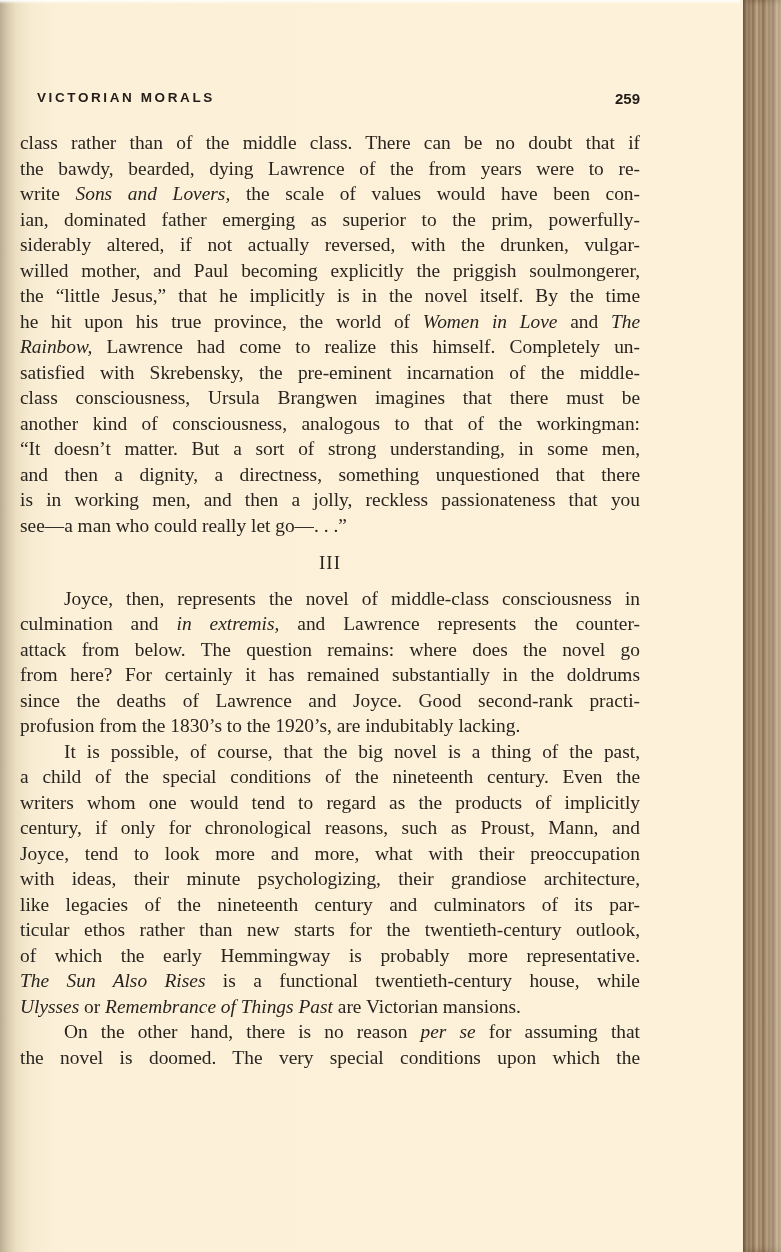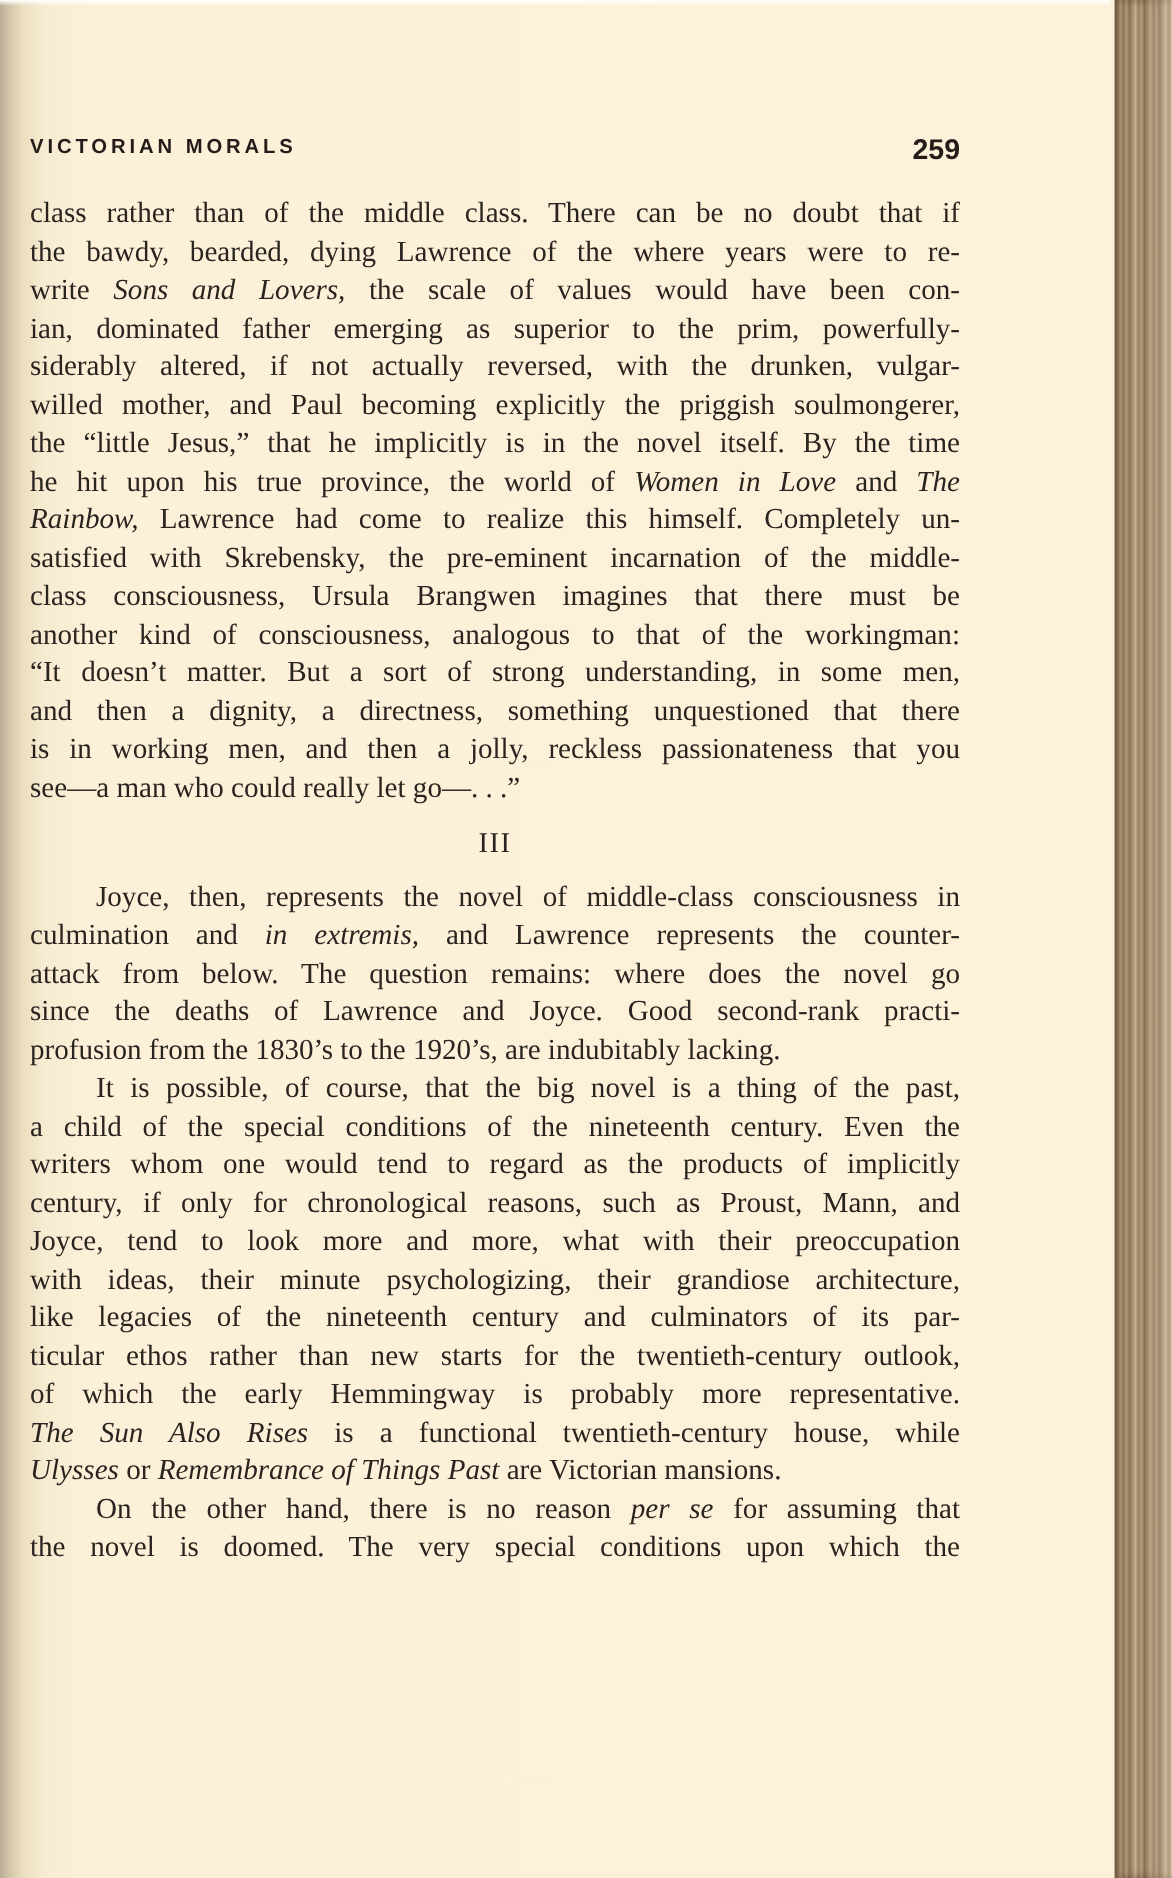--- a/index.html
+++ b/index.html
@@ -27,29 +27,29 @@
     }
     .page-edges-inner {
       position: absolute; top: 0; right: 0; width: 18px; height: 100%;
       background: linear-gradient(to right, rgba(120,95,70,0.2), rgba(240,230,210,0.35));
     }
 
     .running-head {
       position: absolute; left: 20px; top: 90px; width: 620px; height: 20px;
     }
     .running-title {
-      position: absolute; left: 0; top: 0;
+      position: absolute; left: 17px; top: 0;
       font-family: "Liberation Sans", "DejaVu Sans", sans-serif;
       font-weight: bold; font-size: 13.5px; letter-spacing: 2.6px;
       color: #231c18;
     }
     .page-number {
       position: absolute; right: 0; top: 0;
       font-family: "Liberation Sans", "DejaVu Sans", sans-serif;
-      font-weight: bold; font-size: 19px; color: #231c18;
+      font-weight: bold; font-size: 15px; color: #231c18;
     }
 
     .text-block {
       position: absolute; left: 20px; top: 130px; width: 620px;
       font-size: 19.4px; line-height: 25.5px;
       text-align: justify; text-align-last: justify;
     }
     .line {
       display: block; height: 25.5px; white-space: nowrap;
       text-align: justify; text-align-last: justify;
@@ -73,41 +73,42 @@
   </div>
 
   <div class="running-head">
     <span class="running-title">VICTORIAN MORALS</span>
     <span class="page-number">259</span>
   </div>
 
   <div class="text-block">
     <div id="para1">
         <span class="line">class rather than of the middle class. There can be no doubt that if</span>
-        <span class="line">the bawdy, bearded, dying Lawrence of the where years were to re-</span>
+        <span class="line">the bawdy, bearded, dying Lawrence of the from years were to re-</span>
         <span class="line">write <i>Sons and Lovers,</i> the scale of values would have been con-</span>
         <span class="line">ian, dominated father emerging as superior to the prim, powerfully-</span>
         <span class="line">siderably altered, if not actually reversed, with the drunken, vulgar-</span>
         <span class="line">willed mother, and Paul becoming explicitly the priggish soulmongerer,</span>
         <span class="line">the “little Jesus,” that he implicitly is in the novel itself. By the time</span>
         <span class="line">he hit upon his true province, the world of <i>Women in Love</i> and <i>The</i></span>
         <span class="line"><i>Rainbow,</i> Lawrence had come to realize this himself. Completely un-</span>
         <span class="line">satisfied with Skrebensky, the pre-eminent incarnation of the middle-</span>
         <span class="line">class consciousness, Ursula Brangwen imagines that there must be</span>
         <span class="line">another kind of consciousness, analogous to that of the workingman:</span>
         <span class="line">“It doesn’t matter. But a sort of strong understanding, in some men,</span>
         <span class="line">and then a dignity, a directness, something unquestioned that there</span>
         <span class="line">is in working men, and then a jolly, reckless passionateness that you</span>
         <span class="line last">see—a man who could really let go—. . .”</span>
       </div>
     <div class="line heading">III</div>
     <div id="para2">
         <span class="line indent">Joyce, then, represents the novel of middle-class consciousness in</span>
         <span class="line">culmination and <i>in extremis,</i> and Lawrence represents the counter-</span>
         <span class="line">attack from below. The question remains: where does the novel go</span>
+        <span class="line">from here? For certainly it has remained substantially in the doldrums</span>
         <span class="line">since the deaths of Lawrence and Joyce. Good second-rank practi-</span>
         <span class="line last">profusion from the 1830’s to the 1920’s, are indubitably lacking.</span>
       </div>
     <div id="para3">
         <span class="line indent">It is possible, of course, that the big novel is a thing of the past,</span>
         <span class="line">a child of the special conditions of the nineteenth century. Even the</span>
         <span class="line">writers whom one would tend to regard as the products of implicitly</span>
         <span class="line">century, if only for chronological reasons, such as Proust, Mann, and</span>
         <span class="line">Joyce, tend to look more and more, what with their preoccupation</span>
         <span class="line">with ideas, their minute psychologizing, their grandiose architecture,</span>

